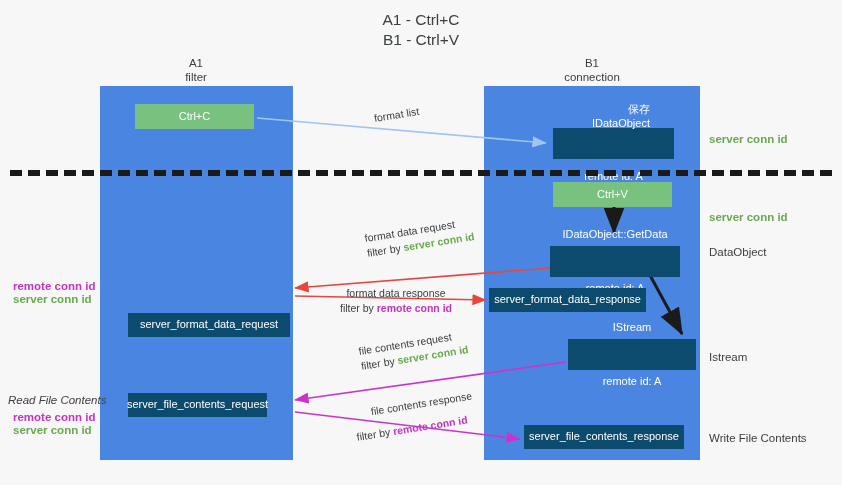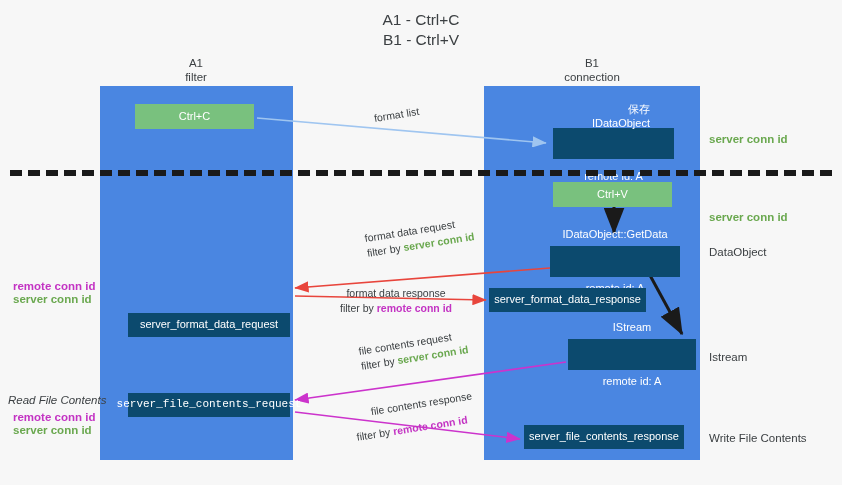--- a/index.html
+++ b/index.html
@@ -138,21 +138,21 @@
 
   <div class="node orange" style="left:489px;top:288px;width:157px;height:24px;">
     <div>server_format_data_response</div>
   </div>
 
   <div class="node orange" style="left:568px;top:339px;width:128px;height:31px;">
     <div>IStream</div>
     <div class="l2">remote id: A</div>
   </div>
 
-  <div class="node orange" style="left:128px;top:393px;width:162px;height:24px;font-family:Liberation Mono, monospace;">
+  <div class="node orange" style="left:128px;top:393px;width:139px;height:24px;">
     <div>server_file_contents_request</div>
   </div>
 
   <div class="node orange" style="left:524px;top:425px;width:160px;height:24px;">
     <div>server_file_contents_response</div>
   </div>
 
   <div class="divider"></div>
 
   <div class="edge-lab rot-neg" style="left:374px;top:111px;">format list</div>

